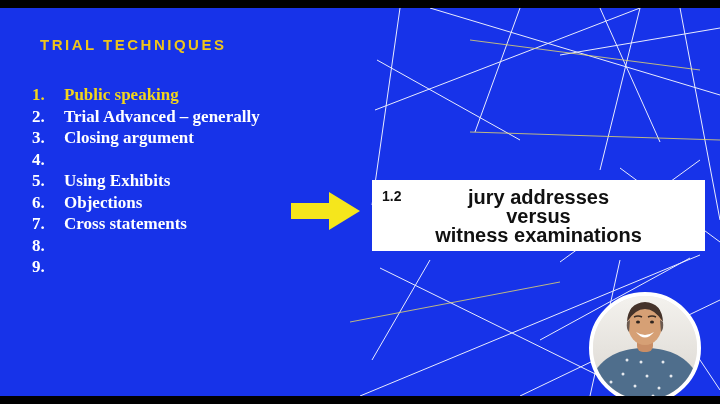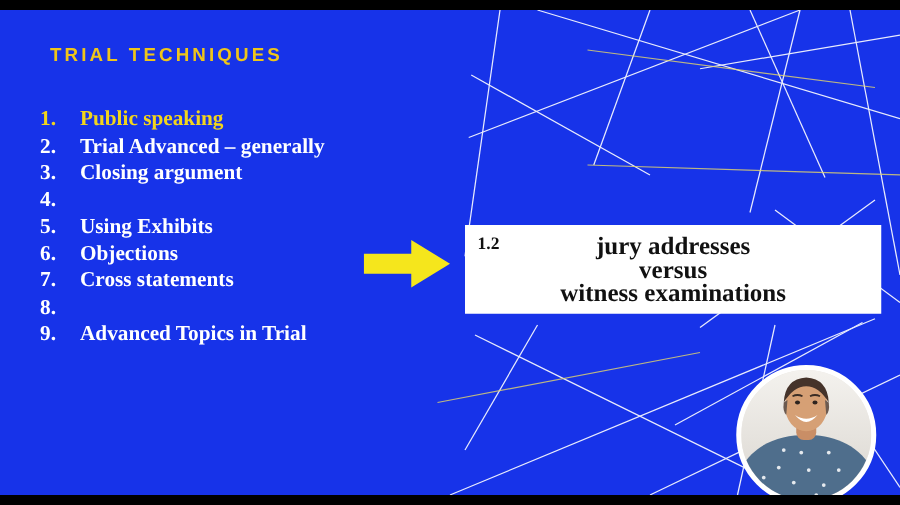--- a/index.html
+++ b/index.html
@@ -41,21 +41,20 @@
 
   
   .arrow{position:absolute;left:291px;top:191px;z-index:3;}
 
   
   .callout{
     position:absolute;left:372px;top:180px;width:333px;height:71px;
     background:var(--callout-bg,#fff);
     color:var(--callout-text,#111);
     z-index:4;
-    font-family:Liberation Serif, serif;
   }
   .callout .callout-num{
     position:absolute;left:10px;top:8px;
     font-weight:700;font-size:14px;
   }
   .callout .callout-lines{
     position:absolute;left:0;right:0;top:8px;
     text-align:center;font-weight:700;font-size:20px;line-height:19px;
   }
 
@@ -132,21 +131,20 @@
       </div>
       <div class="row">
         <span class="num">7.</span>
         <span class="label">Cross statements</span>
       </div>
       <div class="row">
         <span class="num">8.</span>
       </div>
       <div class="row">
         <span class="num">9.</span>
-        <span class="label">Advanced Topics in Trial</span>
       </div>
     </div>
 
   <svg class="arrow" width="70" height="40" viewBox="0 0 70 40">
     <polygon points="0,12 38,12 38,1 69,20 38,39 38,28 0,28" fill="#F5E61C"></polygon>
   </svg>
 
   <div class="callout">
     <div class="callout-num">1.2</div>
     <div class="callout-lines">

